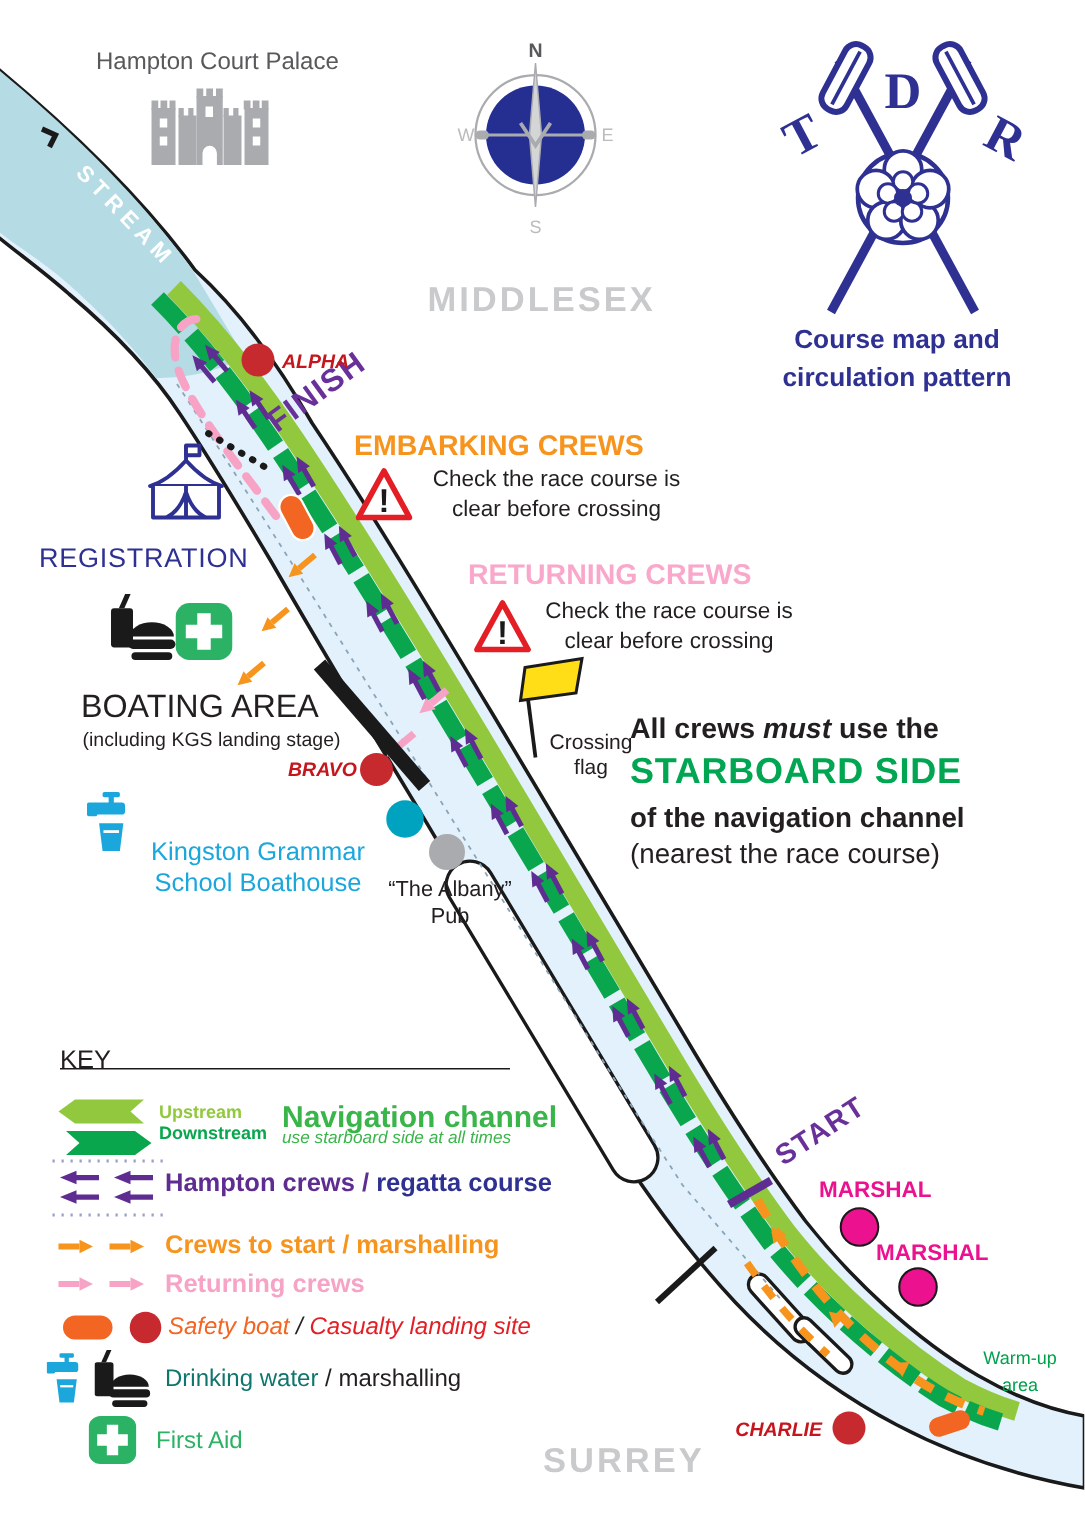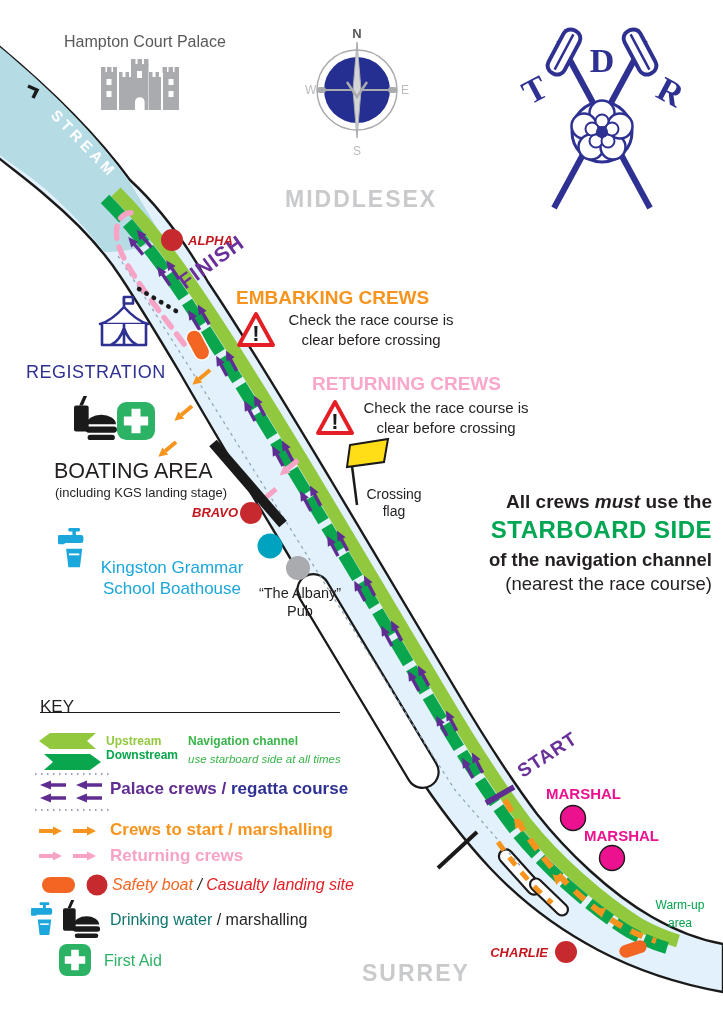--- a/index.html
+++ b/index.html
@@ -29,32 +29,32 @@
   .registration{left:26px;top:362px;font-size:18px;color:var(--navy);letter-spacing:.5px;}
   .warnhead-o{left:236px;top:287px;font-size:19px;font-weight:bold;color:var(--orange);}
   .warnhead-p{left:312px;top:373px;font-size:19px;font-weight:bold;color:var(--pinktext);}
   .warntext{font-size:15px;line-height:20px;color:var(--ink);}
   .crossing{left:352px;top:486px;width:84px;font-size:14px;line-height:17px;}
   .boating{left:54px;top:459px;font-size:21.5px;color:var(--ink);}
   .boatsub{left:55px;top:485px;font-size:13px;color:var(--ink);text-align:center;}
   .kgs{left:92px;top:536px;width:160px;font-size:17px;line-height:21px;color:var(--cyan);margin-top:21px;}
   .albany{left:252px;top:584px;width:96px;font-size:14.5px;line-height:18px;}
   .warmup{left:644px;top:896px;width:72px;font-size:12px;line-height:18px;color:#00A14B;}
-  .notice{left:420px;top:491px;width:292px;text-align:right;}
+  .notice{left:420px;top:476px;width:292px;text-align:left;}
   .notice .n1{font-size:19px;font-weight:bold;}
   .notice .n1 .it{font-style:italic;}
   .notice .n2{font-size:24px;font-weight:bold;color:var(--greentext);letter-spacing:.5px;margin-top:3px;}
   .notice .n3{font-size:18.5px;font-weight:bold;margin-top:5px;}
   .notice .n4{font-size:18.5px;margin-top:2px;}
   
   .keyhead{left:40px;top:697px;font-size:17px;}
   .keyline{position:absolute;left:40px;top:712px;width:300px;border-top:1.6px solid #1a1a1a;z-index:3;}
   .k-up{left:106px;top:734px;font-size:12px;font-weight:bold;color:var(--greenlight);}
   .k-down{left:106px;top:748px;font-size:12px;font-weight:bold;color:var(--greendark);}
-  .k-nav{left:188px;top:734px;font-size:12px;font-weight:bold;color:#3AB54A;}
+  .k-nav{left:188px;top:734px;font-size:20px;font-weight:bold;color:#3AB54A;}
   .k-navsub{left:188px;top:753px;font-size:11.5px;font-style:italic;color:#3AB54A;}
   .k-race{left:110px;top:779px;font-size:17px;font-weight:bold;}
   .k-race .p1{color:var(--purple);}
   .k-race .p2{color:var(--navy);}
   .k-tostart{left:110px;top:820px;font-size:17px;font-weight:bold;color:var(--orange);}
   .k-return{left:110px;top:846px;font-size:17px;font-weight:bold;color:var(--pink);}
   .k-safety{left:112px;top:876px;font-size:16px;font-style:italic;}
   .k-safety .p1{color:var(--orangered);}
   .k-safety .p2{color:var(--red);}
   .k-water{left:110px;top:911px;font-size:16px;}
@@ -306,20 +306,24 @@
 
   <use href="#refresh-icon" x="74" y="396" width="44" height="44"></use>
   <use href="#firstaid-icon" x="117" y="402" width="38" height="38"></use>
   <use href="#water-icon" x="58" y="528" width="30" height="44"></use>
 </svg>
 
 <div class="lbl hampton">Hampton Court Palace</div>
 <div class="lbl region" style="left:285px;top:186px">MIDDLESEX</div>
 <div class="lbl region" style="left:362px;top:960px">SURREY</div>
 
+<div class="lbl coursemap ctr">
+  <div>Course map and</div>
+  <div>circulation pattern</div>
+</div>
 
 <div class="lbl finish">FINISH</div>
 <div class="lbl start">START</div>
 
 <div class="lbl marker" style="left:188px;top:233px">ALPHA</div>
 <div class="lbl marker" style="left:166px;top:505px;width:72px;text-align:right">BRAVO</div>
 <div class="lbl marker" style="left:484px;top:945px;width:64px;text-align:right">CHARLIE</div>
 <div class="lbl marshal" style="left:546px;top:785px">MARSHAL</div>
 <div class="lbl marshal" style="left:584px;top:827px">MARSHAL</div>
 
@@ -400,21 +404,21 @@
     <line x1="17" y1="15" x2="33" y2="15"></line>
         <polygon points="18,10.5 7,15 18,19.5" stroke="none"></polygon>
     <line x1="17" y1="28" x2="33" y2="28"></line>
         <polygon points="18,23.5 7,28 18,32.5" stroke="none"></polygon>
     <line x1="53" y1="15" x2="69" y2="15"></line>
         <polygon points="54,10.5 43,15 54,19.5" stroke="none"></polygon>
     <line x1="53" y1="28" x2="69" y2="28"></line>
         <polygon points="54,23.5 43,28 54,32.5" stroke="none"></polygon>
   </g>
 </svg>
-<div class="lbl k-race"><span class="p1">Palace crews / </span><span class="p2">regatta course</span></div>
+<div class="lbl k-race"><span class="p1">Hampton crews / </span><span class="p2">regatta course</span></div>
 
 <svg class="ksvg" style="left:37px;top:823px" width="66" height="16">
   <g stroke="var(--orange)" fill="var(--orange)">
     <g transform="translate(2,8)">
           <use href="#oarr"></use>
         </g>
     <g transform="translate(36,8)">
           <use href="#oarr"></use>
         </g>
   </g>

